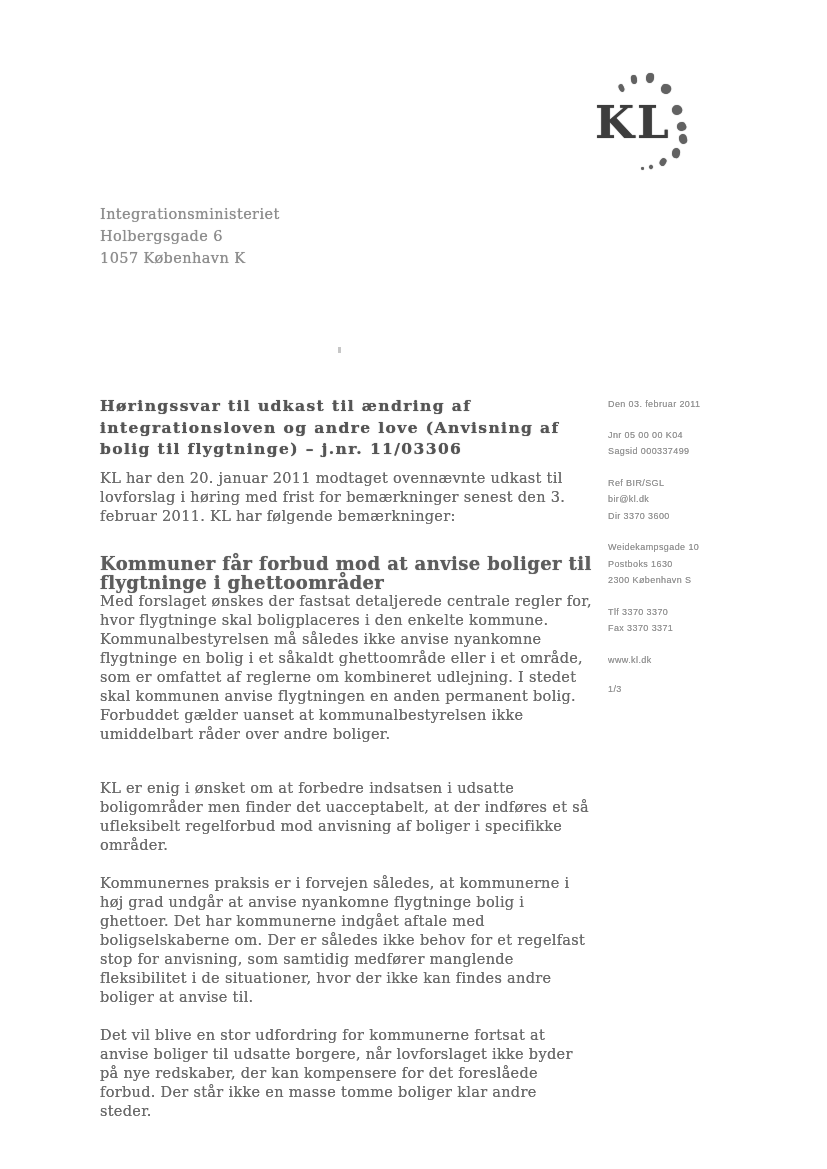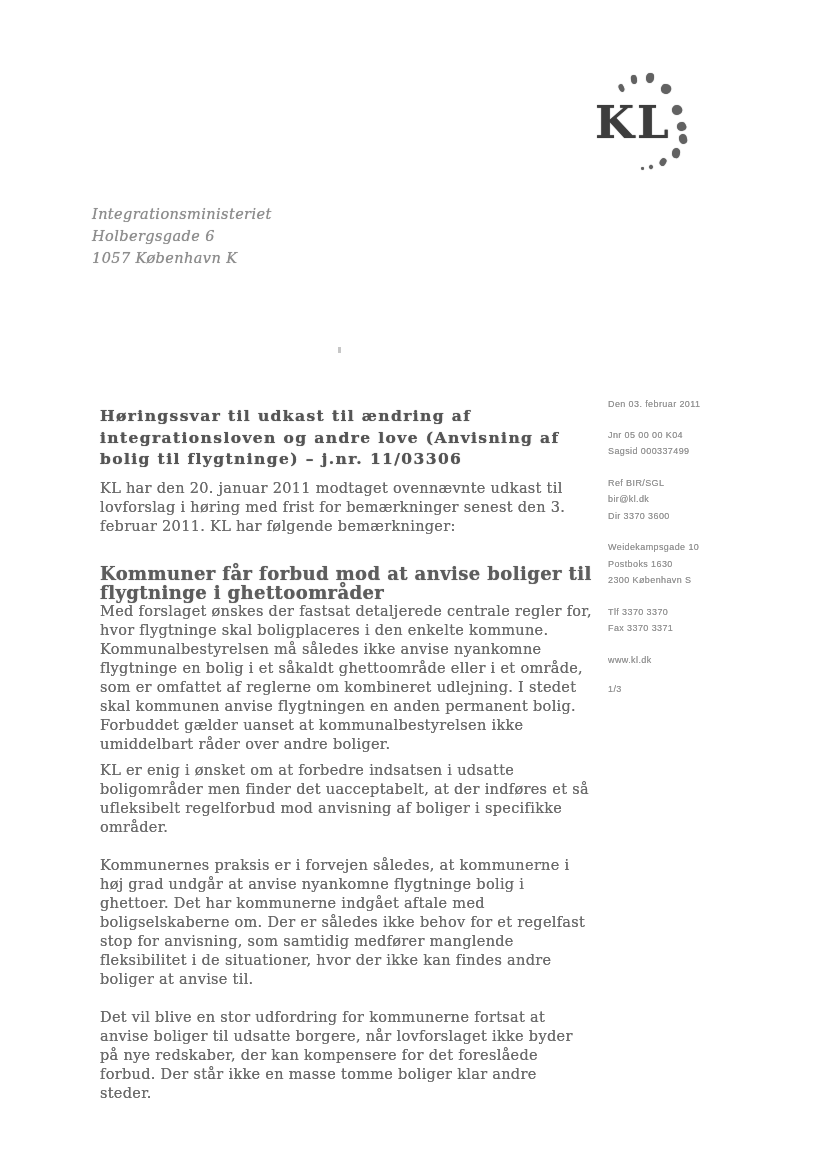--- a/index.html
+++ b/index.html
@@ -39,46 +39,45 @@
     position: absolute;
     background: #474747;
     border-radius: 50% 45% 55% 50%;
     box-shadow: 0 0 1px #666;
     opacity: 0.85;
   }
 
   
   #recipient {
     position: absolute;
-    left: 92px;
+    left: 100px;
     top: 203px;
     font-size: 14.5px;
     line-height: 22px;
     color: #8d8d8d;
     text-shadow: 0 0 0.7px #9a9a9a;
     letter-spacing: 0.4px;
-    font-style: italic;
   }
 
   
   #speck {
     position: absolute;
     left: 338px;
     top: 347px;
     width: 3px;
     height: 6px;
     background: #b9b9b9;
     opacity: 0.8;
   }
 
   
   #letter {
     position: absolute;
     left: 100px;
-    top: 405px;
+    top: 395px;
     width: 492px;
     color: #6a6a6a;
     text-shadow: 0 0 0.6px #808080;
   }
   #letter .title {
     font-size: 15.5px;
     font-weight: 700;
     letter-spacing: 1.4px;
     line-height: 21.5px;
     color: #555555;
@@ -93,21 +92,21 @@
   }
   #letter .section-heading {
     font-size: 18px;
     font-weight: 700;
     line-height: 19px;
     letter-spacing: 0.4px;
     color: #5d5d5d;
     text-shadow: 0 0 0.8px #707070;
     margin: 28px 0 0 0;
   }
-  #letter .tight { margin-bottom: 7px; }
+  #letter .tight { margin-bottom: 35px; }
 
   
   #sidebar {
     position: absolute;
     left: 608px;
     top: 396px;
     width: 190px;
     font-family: "Liberation Sans", sans-serif;
     font-size: 9px;
     line-height: 16.5px;

